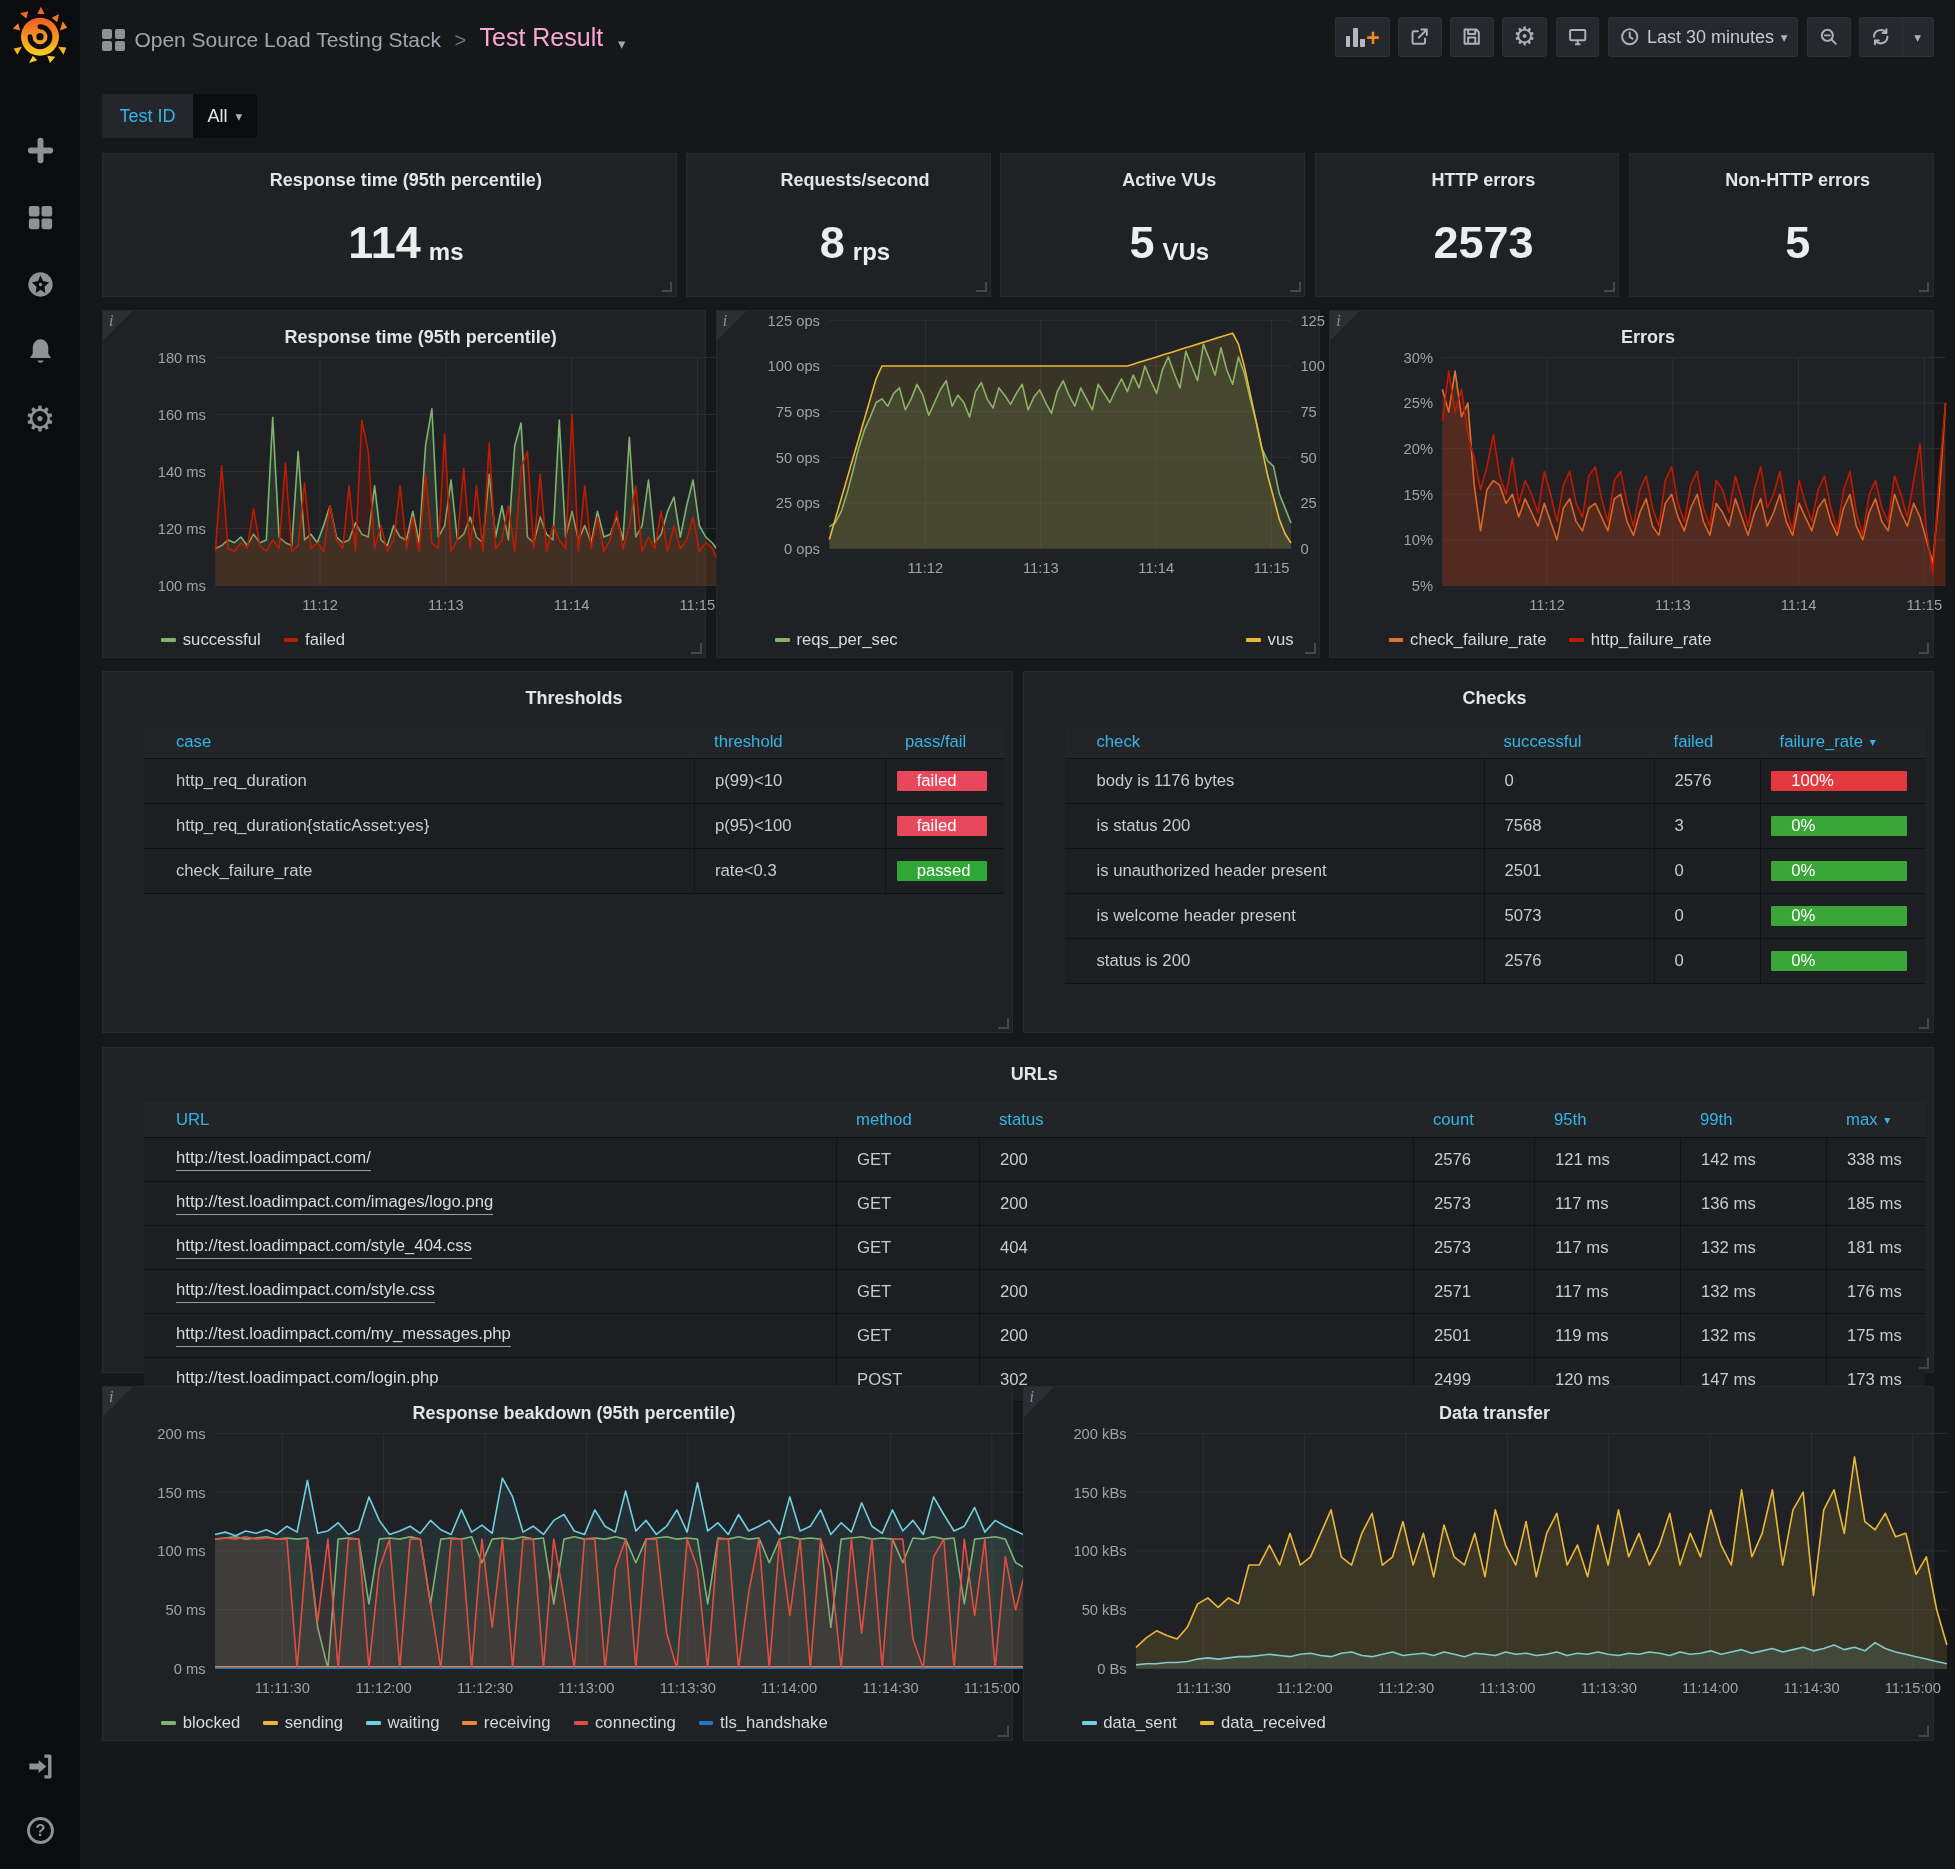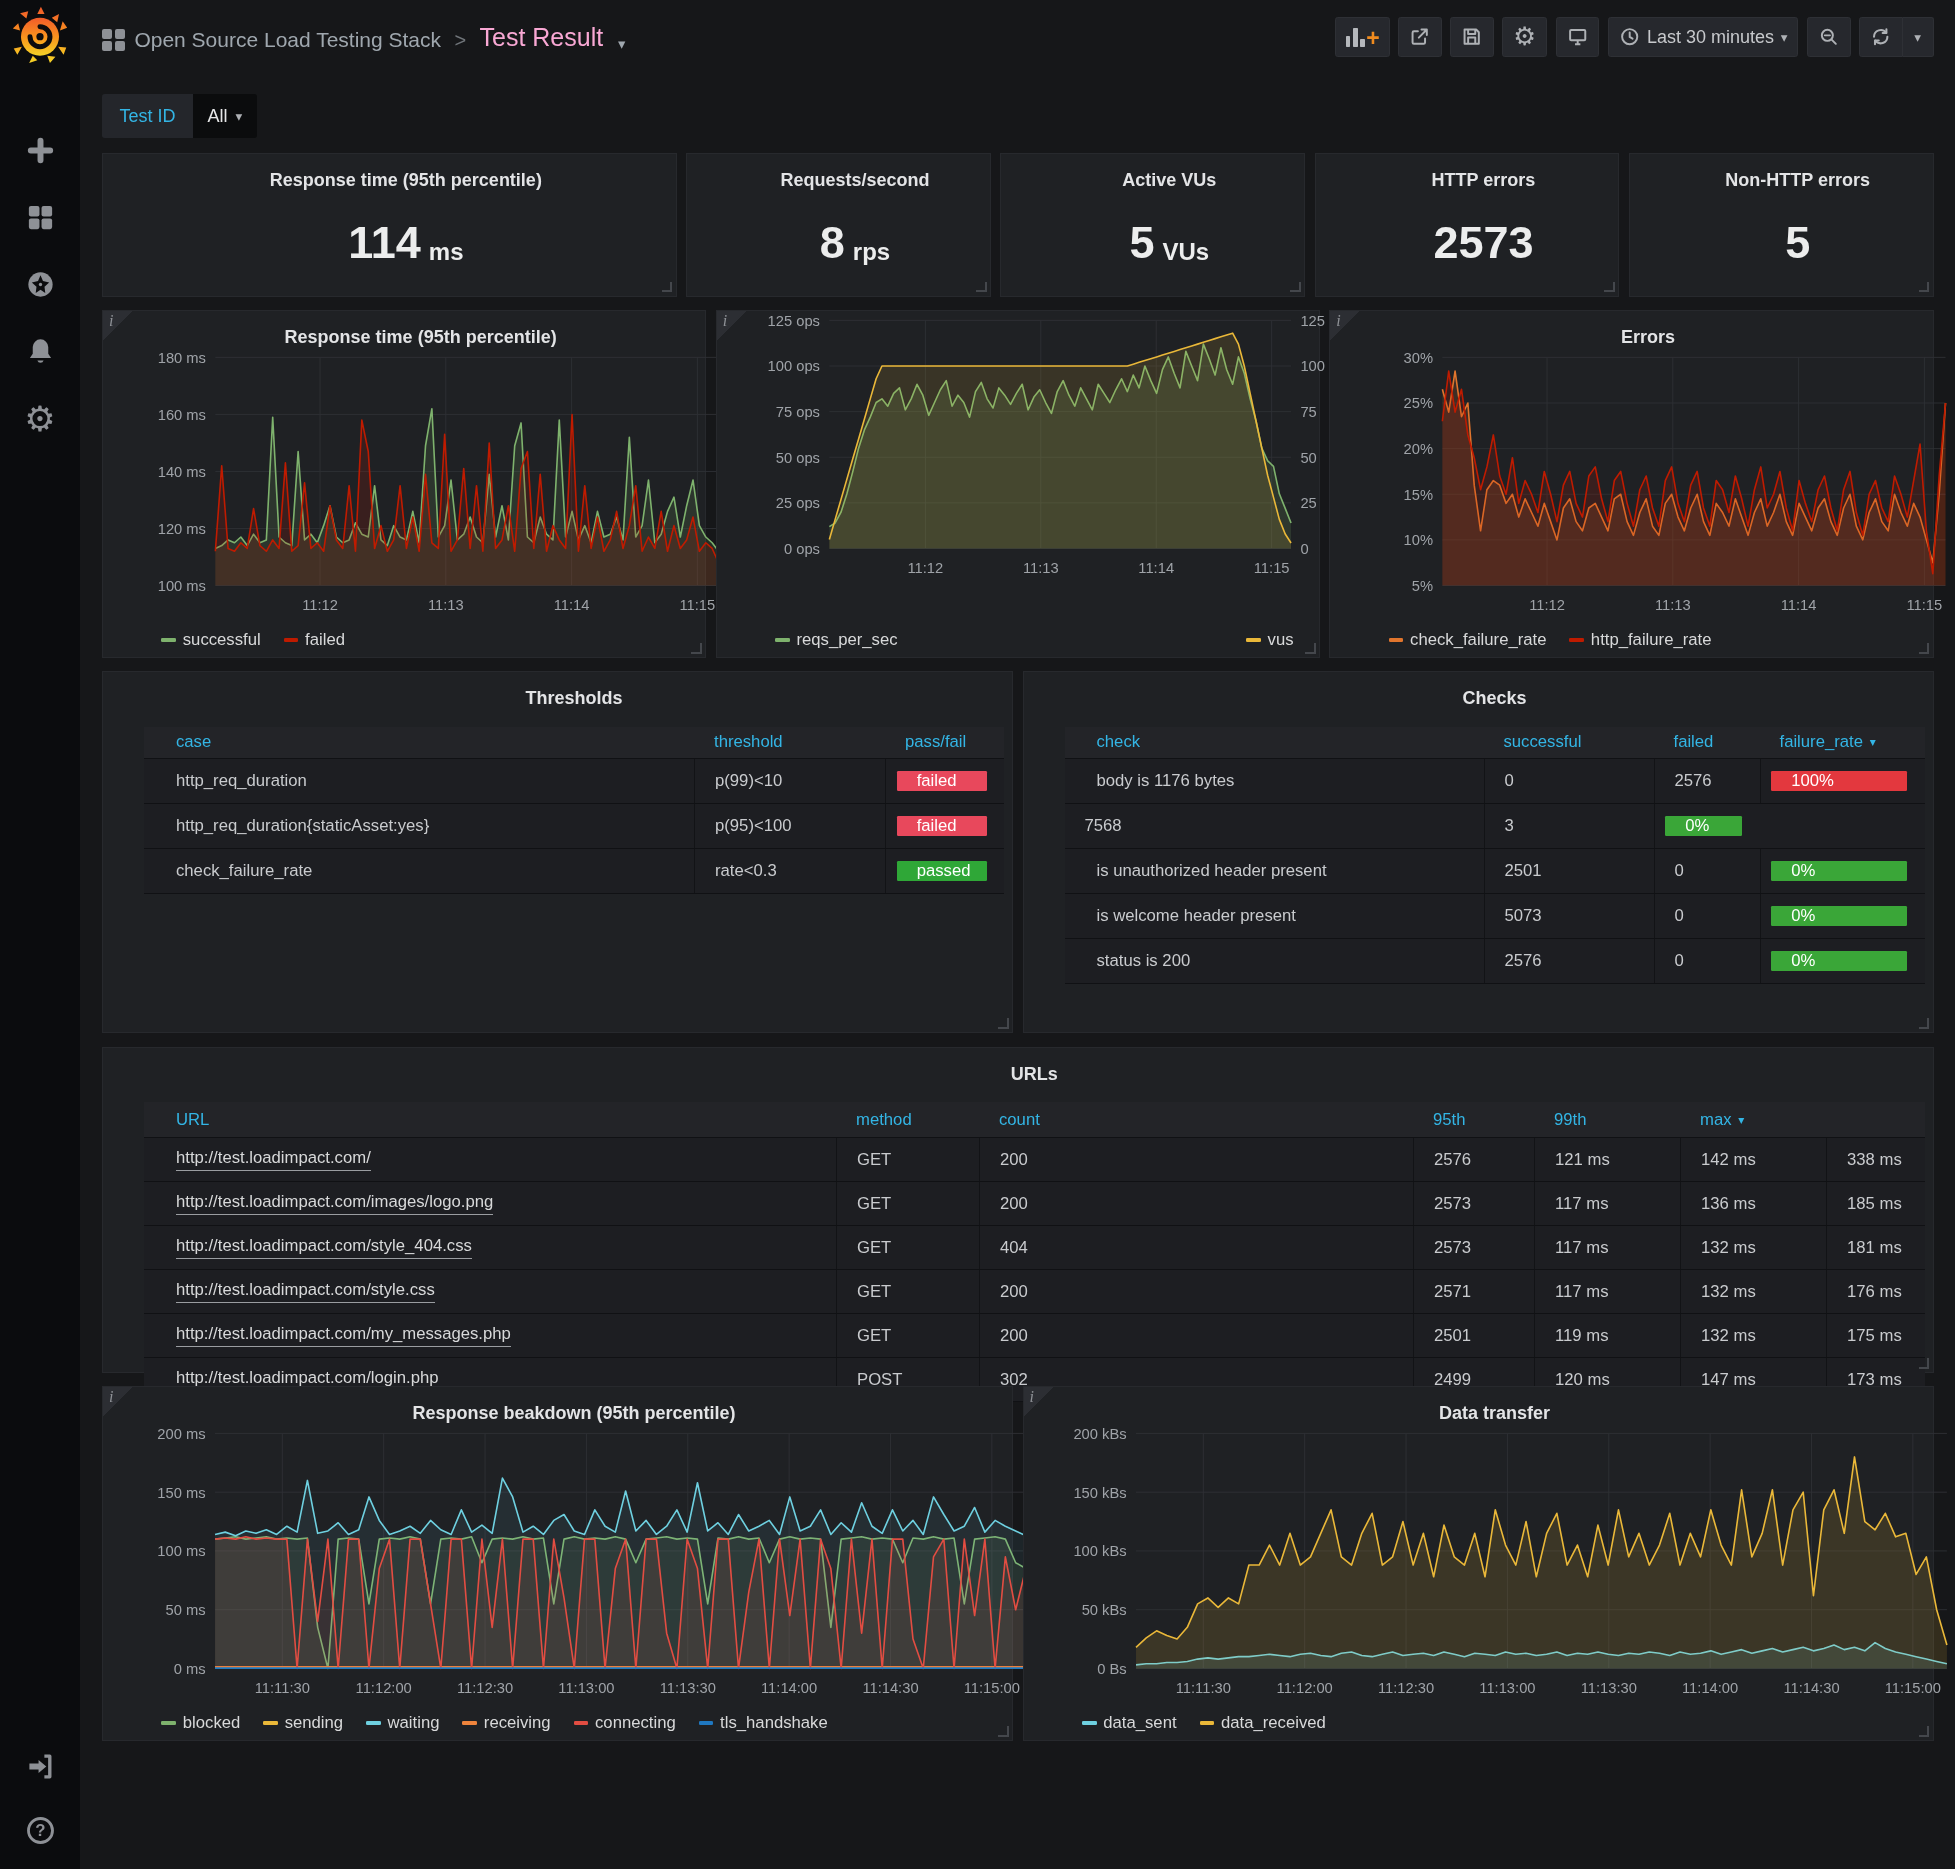--- a/index.html
+++ b/index.html
@@ -475,20 +475,21 @@
               <div class="tbody">
                 <div class="trow chk-grid">
                   <div class="cell first">body is 1176 bytes</div>
                   <div class="cell">0</div>
                   <div class="cell">2576</div>
                   <div class="cell badgecell">
                     <div class="badge" style="background: rgb(227, 56, 62);">100%</div>
                   </div>
                 </div>
                 <div class="trow chk-grid">
+                  <div class="cell first">is status 200</div>
                   <div class="cell">7568</div>
                   <div class="cell">3</div>
                   <div class="cell badgecell">
                     <div class="badge" style="background: rgb(58, 166, 56);">0%</div>
                   </div>
                 </div>
                 <div class="trow chk-grid">
                   <div class="cell first">is unauthorized header present</div>
                   <div class="cell">2501</div>
                   <div class="cell">0</div>
@@ -518,20 +519,21 @@
         </div>
       </div>
 
       <div class="row row-urls">
         <div class="panel">
           <div class="ptitle">URLs</div>
           <div class="tbl" id="urls-table">
               <div class="trow thead url-grid">
                 <div class="cell first">URL</div>
                 <div class="cell">method</div>
+                <div class="cell">status</div>
                 <div class="cell">count</div>
                 <div class="cell">95th</div>
                 <div class="cell">99th</div>
                 <div class="cell">max<span class="sortcaret">▾</span></div>
               </div>
               <div class="tbody">
                 <div class="trow url-grid">
                   <div class="cell first">
                     <span class="urllink">http://test.loadimpact.com/</span>
                   </div>

